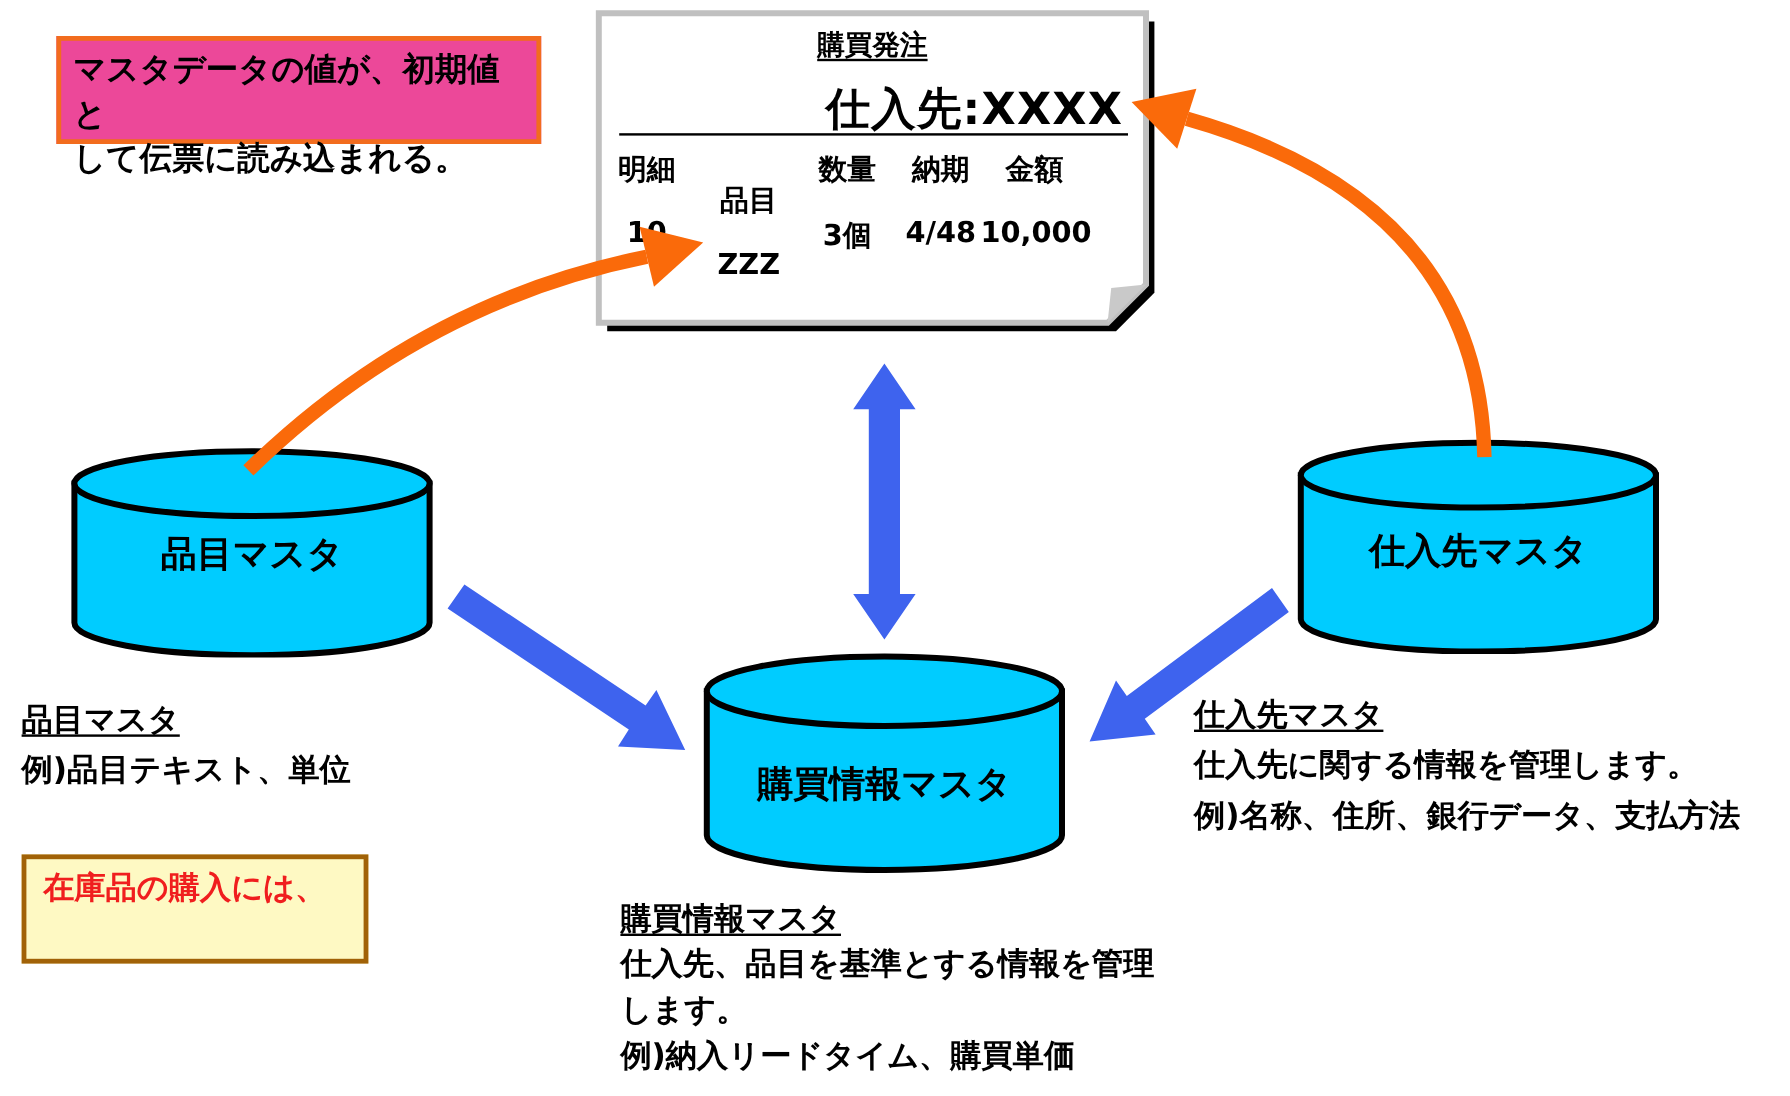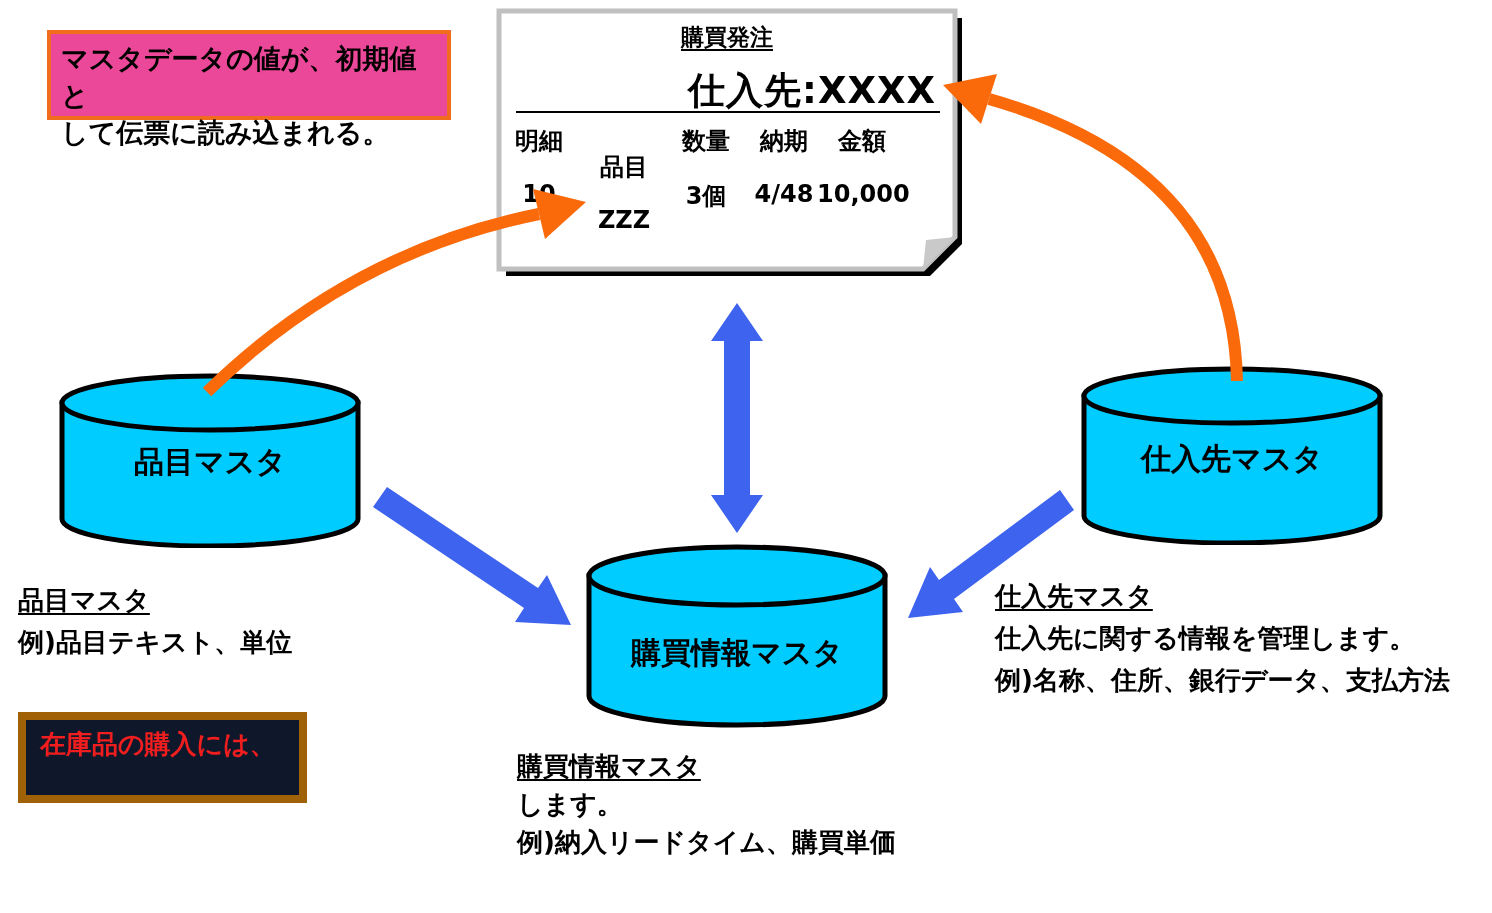--- a/index.html
+++ b/index.html
@@ -36,21 +36,21 @@
   
   .desc{position:absolute;z-index:4;font-size:26px;line-height:42px;}
   .desc .title{text-decoration:underline;text-decoration-thickness:2px;text-underline-offset:4px;}
   #desc-item{left:18px;top:579px;}
   #desc-vendor{left:995px;top:575px;}
   #desc-info{left:517px;top:747px;line-height:38px;}
 
   
   .alert-box{
     position:absolute;left:18px;top:712px;width:289px;height:91px;box-sizing:border-box;
-    border:8px solid #a16207;background:#0f172a;padding:7px 14px;z-index:4;
+    border:4px solid #a16207;background:#fef9c3;padding:7px 14px;z-index:4;
     color:#F01E1E;font-size:26px;line-height:34px;
   }
 </style>
 </head>
 <body>
 
 <div id="canvas">
 
   <svg id="arrows" width="1492" height="913" viewBox="0 0 1492 913">
 
@@ -127,20 +127,21 @@
   </div>
 
   <div class="desc" id="desc-vendor">
     <div class="title">仕入先マスタ</div>
     <div>仕入先に関する情報を管理します。</div>
     <div>例)名称、住所、銀行データ、支払方法</div>
   </div>
 
   <div class="desc" id="desc-info">
     <div class="title">購買情報マスタ</div>
+    <div>仕入先、品目を基準とする情報を管理</div>
     <div>します。</div>
     <div>例)納入リードタイム、購買単価</div>
   </div>
 
   <div class="alert-box">
     <div>在庫品の購入には、</div>
   </div>
 
 </div>
 

